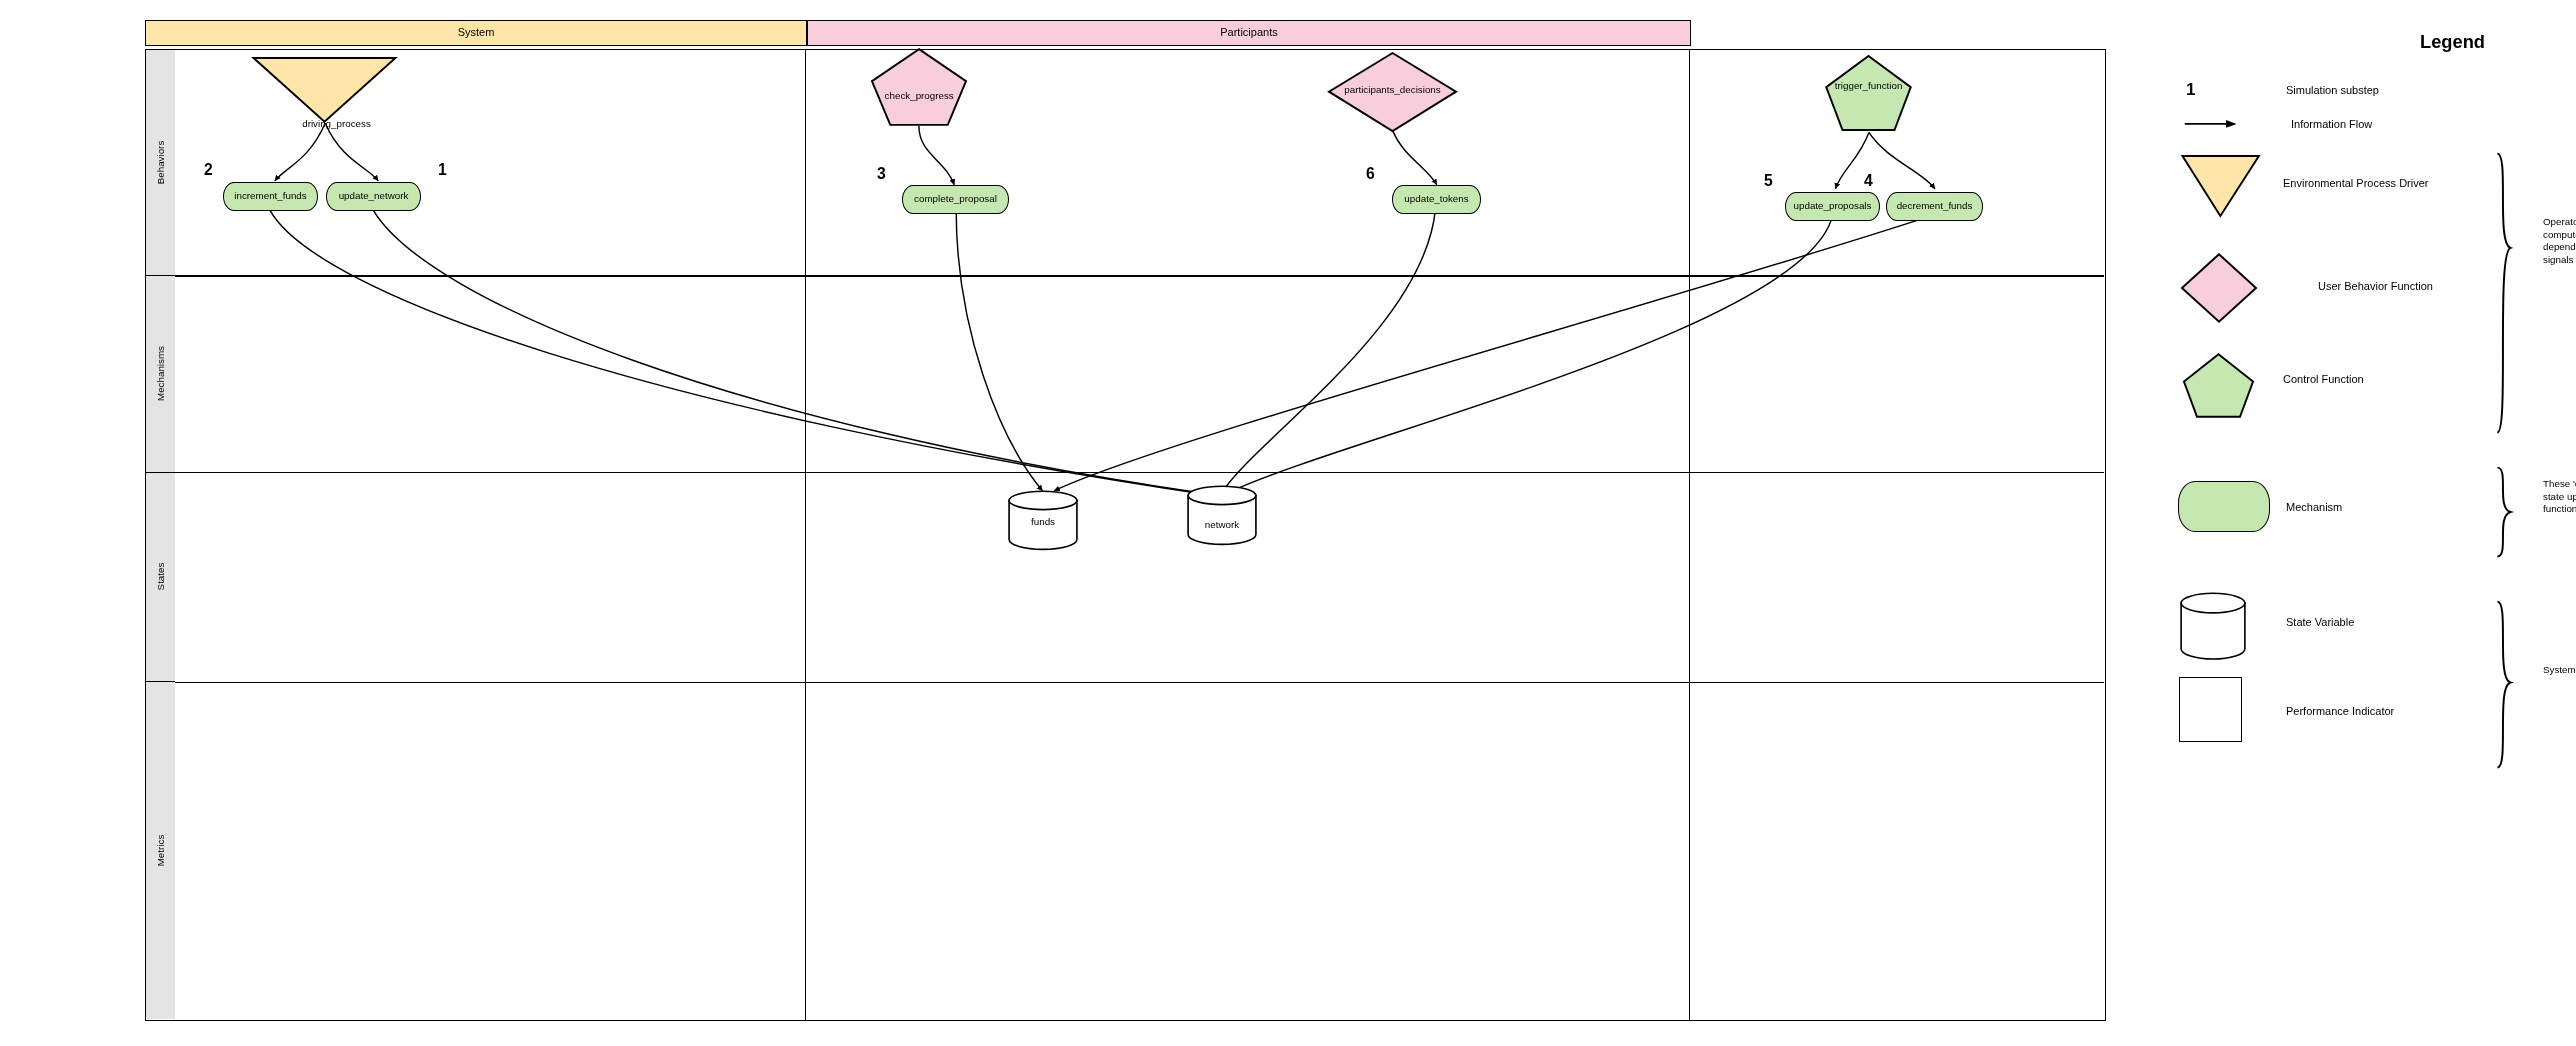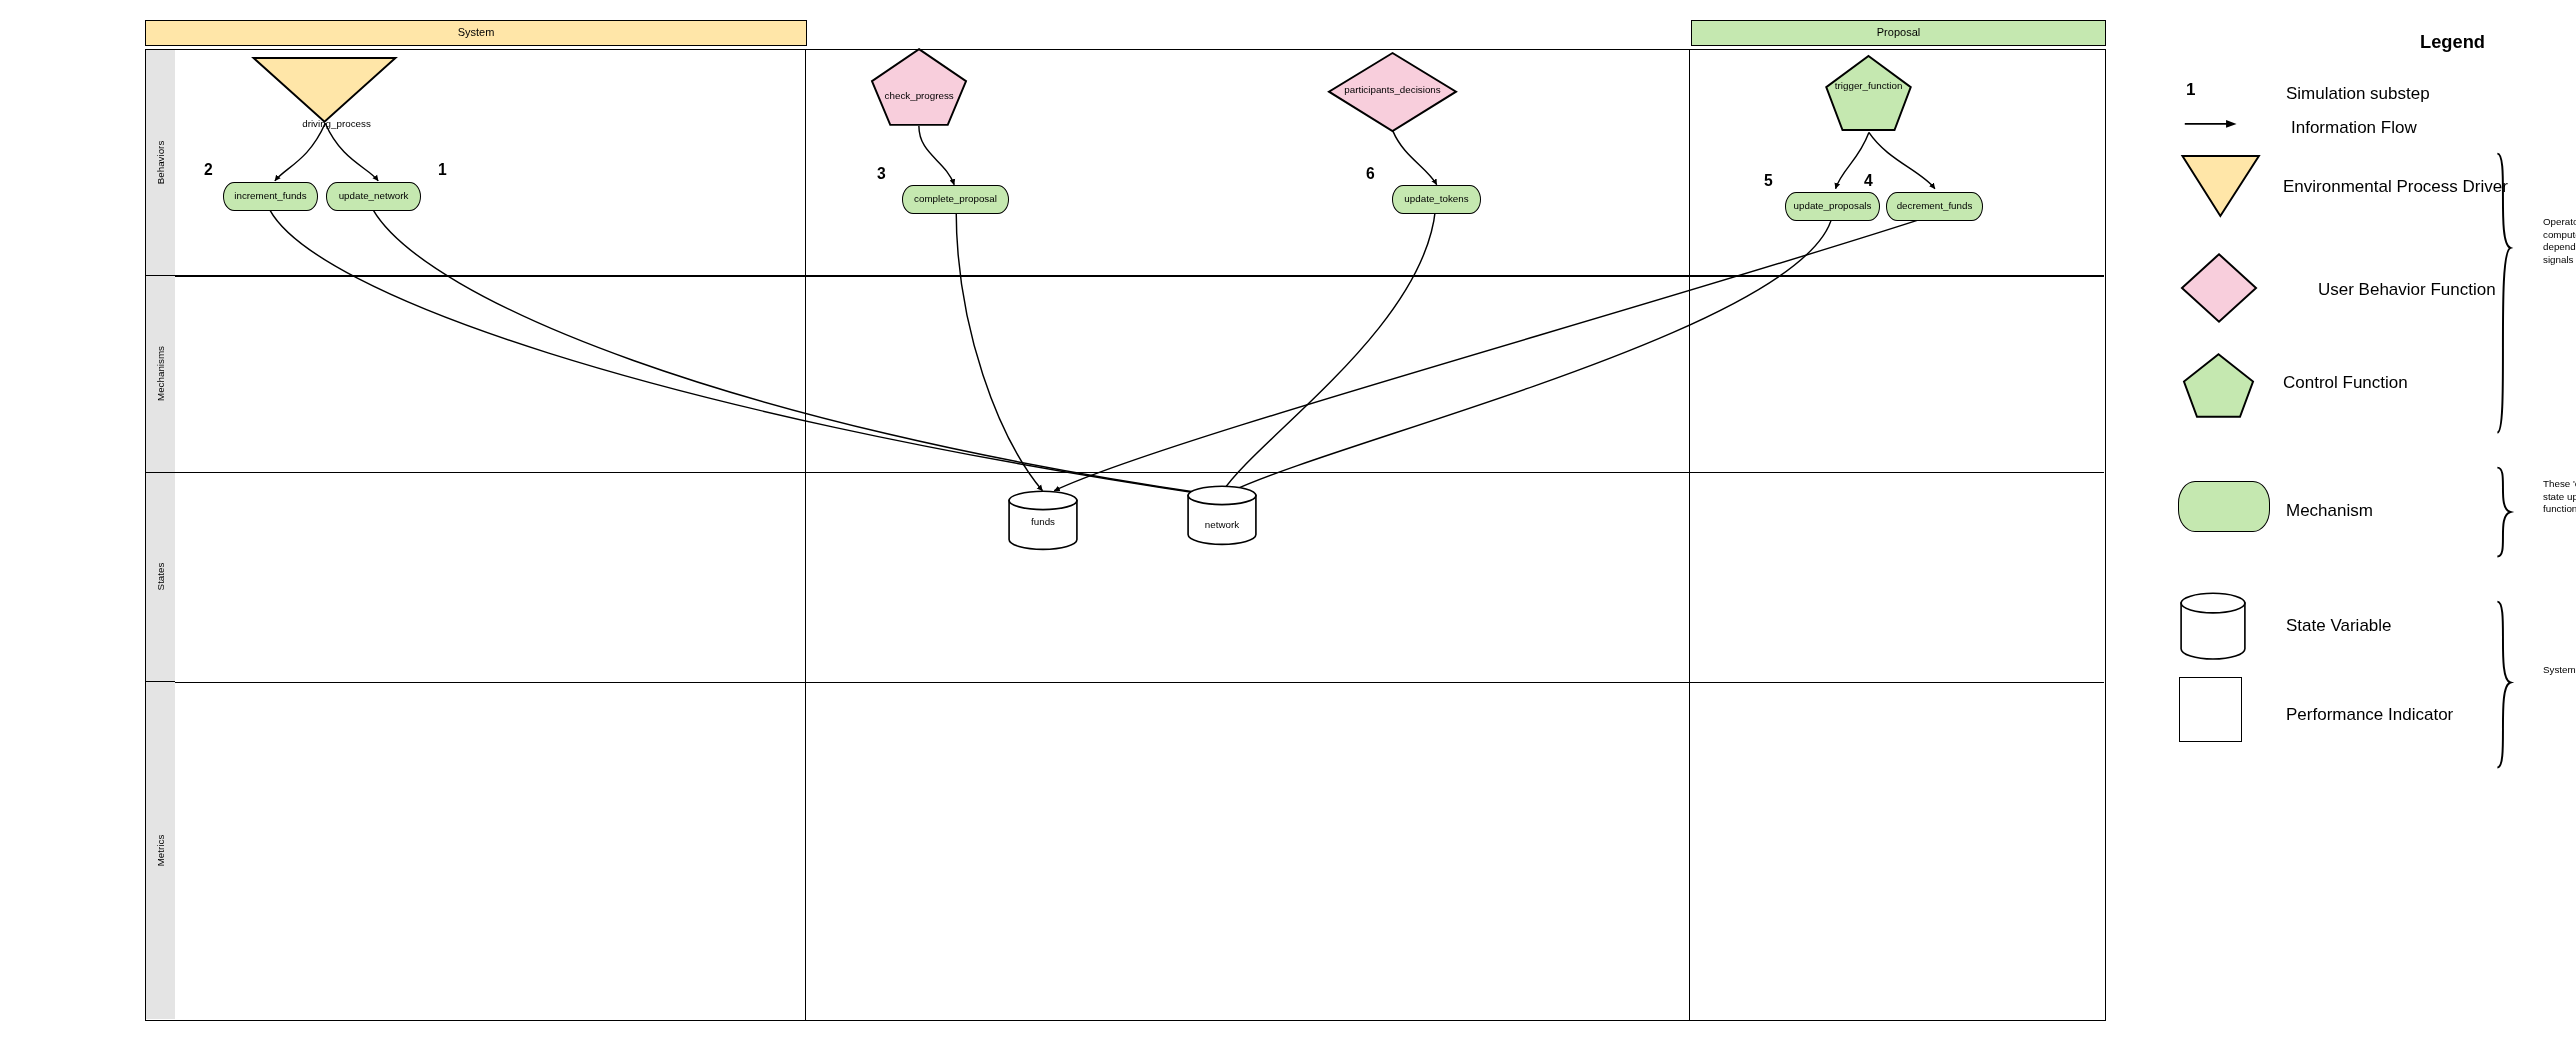--- a/index.html
+++ b/index.html
@@ -47,40 +47,40 @@
         border-radius:17px/22px;box-sizing:border-box;}
 
   .cyl{position:absolute;}
 
   .substep{position:absolute;font-size:15.7px;font-weight:bold;}
 
   
   .legend{position:absolute;left:2158px;top:19.6px;width:418px;height:739px;}
   .legend .title{position:absolute;left:0;top:11.8px;width:327px;text-align:right;
                  font-size:18.3px;font-weight:bold;}
-  .lg-label{position:absolute;font-size:17px;white-space:nowrap;}
+  .lg-label{position:absolute;font-size:11px;white-space:nowrap;}
   .lg-one{position:absolute;font-size:17px;font-weight:bold;}
   .brace-txt{position:absolute;font-size:9.8px;line-height:1.32;width:78px;}
   .lg-mech{position:absolute;background:#C5E8B0;border:1.6px solid #000;
            border-radius:17px/22px;box-sizing:border-box;}
   .lg-rect{position:absolute;border:1.6px solid #000;background:#fff;box-sizing:border-box;}
   svg{display:block;overflow:visible;}
 </style>
 </head>
 <body>
 
 <div id="root">
 
   <div class="gridwrap">
 
     <div class="colhdr sys">
       <span>System</span>
     </div>
-    <div class="colhdr pro">
-      <span>Proposal</span>
+    <div class="colhdr par">
+      <span>Participants</span>
     </div>
 
     <div class="body">
 
       <div class="rowlbl r0">
         <span>Behaviors</span>
         </div>
       <div class="rowlbl r1">
         <span>Mechanisms</span>
         </div>

